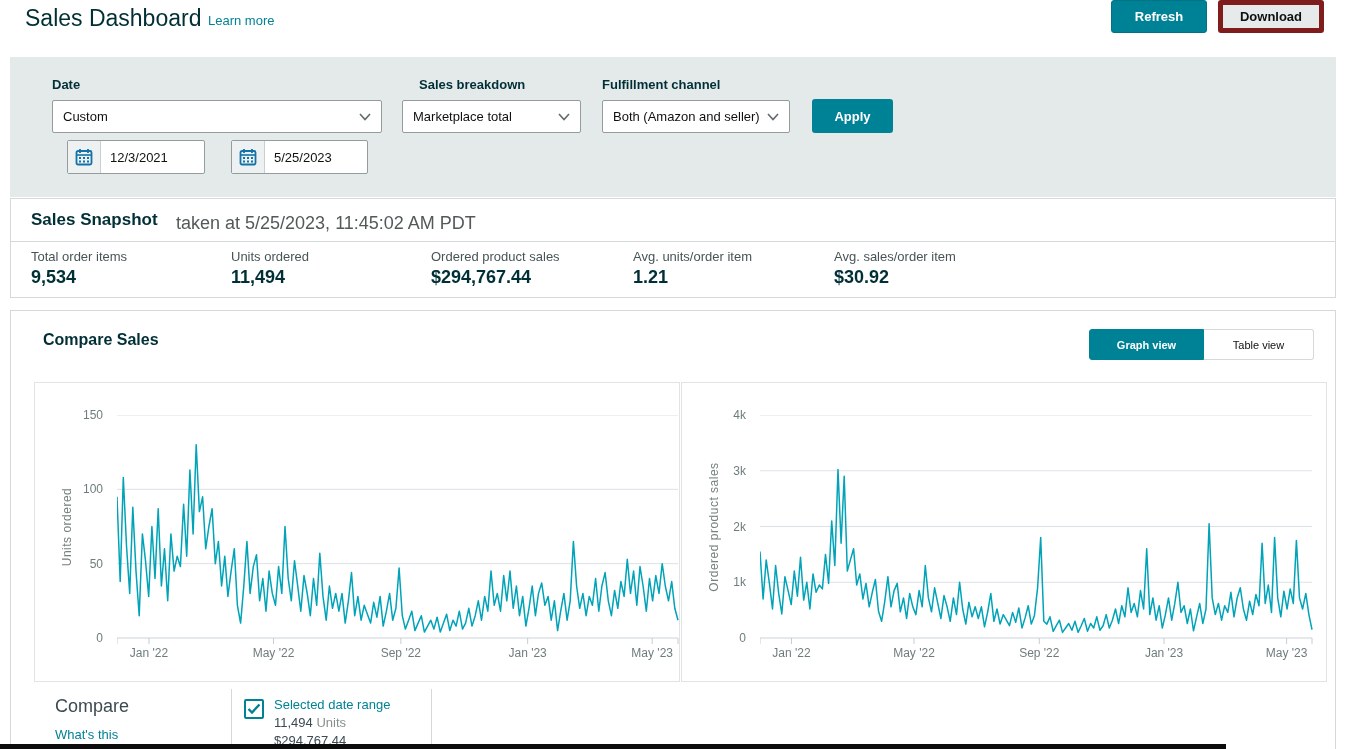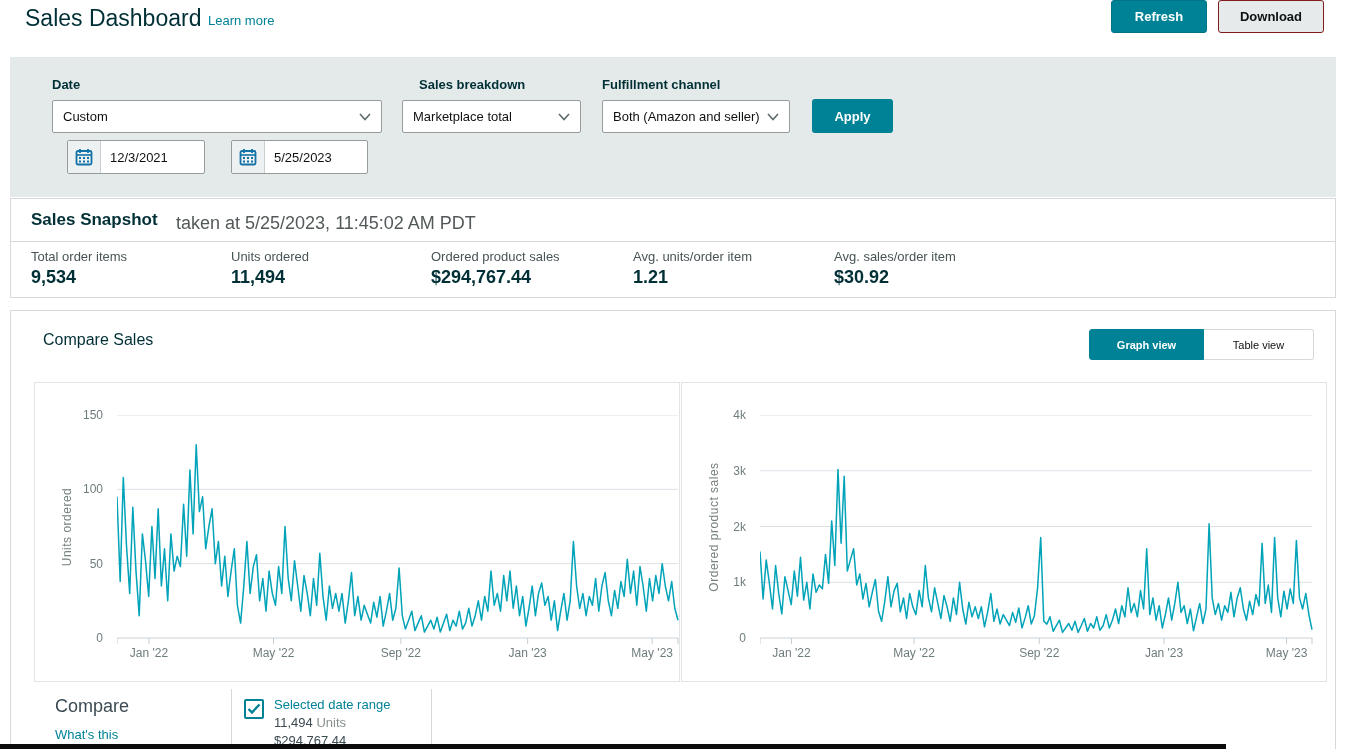--- a/index.html
+++ b/index.html
@@ -7,21 +7,21 @@
     font-family:"Liberation Sans", sans-serif; color:#0f1111; }
   .page { position:relative; width:1226px; height:749px; background:#fff; }
 
   
   .top-header { position:absolute; left:0; top:0; width:100%; height:56px; background:#fff; }
   .page-title { position:absolute; left:25px; top:5px; font-size:23px; color:#002f36; font-weight:400; }
   .learn-more { position:absolute; left:208px; top:13px; font-size:13px; color:#008296; cursor:pointer; text-decoration:none; }
   .btn { position:absolute; top:0; height:33px; font-size:13px; font-weight:700; border-radius:3px;
          display:flex; align-items:center; justify-content:center; cursor:pointer; }
   .btn-refresh { left:1111px; width:96px; background:#008296; color:#fff; border:1px solid #007486; }
-  .btn-download { left:1218px; width:106px; background:#e6eaea; color:#0f1111; border:1px solid #7f1d1d; }
+  .btn-download { left:1218px; width:106px; background:#e6eaea; color:#0f1111; border:5px solid #7f1d1d; }
 
   
   .filter-panel { position:absolute; left:10px; top:57px; width:1326px; height:140px; background:#e4eaea; }
   .f-label { position:absolute; top:20px; font-size:13px; font-weight:700; color:#002f36; }
   .select { position:absolute; top:43px; height:33px; background:#fff; border:1px solid #949c9c; border-radius:2px;
             display:flex; align-items:center; padding:0 10px; font-size:13px; color:#0f1111; cursor:pointer; }
   .select .chev { margin-left:auto; display:flex; align-items:center; }
   .date-input { position:absolute; top:83px; height:34px; background:#fff; border:1px solid #949c9c; border-radius:2px;
                 display:flex; align-items:stretch; cursor:text; }
   .cal-box { width:33px; background:#eef1f1; border-right:1px solid #c8cfcf; display:flex; align-items:center; justify-content:center; }
@@ -34,21 +34,21 @@
   .snap-header { position:absolute; left:0; top:0; width:100%; height:43px; border-bottom:1px solid #d5d9d9; }
   .snap-title { position:absolute; left:20px; top:11px; font-size:17px; font-weight:700; color:#002f36; }
   .snap-taken { position:absolute; left:165px; top:14px; font-size:18px; color:#53595a; }
   .metric { position:absolute; top:50px; }
   .metric .m-label { font-size:13px; color:#485456; margin-bottom:3px; }
   .metric .m-value { font-size:18px; font-weight:700; color:#002f36; }
 
   
   .compare-card { position:absolute; left:10px; top:310px; width:1326px; height:439px; background:#fff;
                   border:1px solid #d5d9d9; border-bottom:none; }
-  .compare-title { position:absolute; left:32px; top:20px; font-size:16px; font-weight:400; color:#002f36; }
+  .compare-title { position:absolute; left:32px; top:20px; font-size:16px; font-weight:700; color:#002f36; }
   .view-toggle { position:absolute; left:1078px; top:18px; height:31px; display:flex; }
   .toggle-btn { height:31px; display:flex; align-items:center; justify-content:center; font-size:11px; cursor:pointer; }
   .toggle-graph { width:115px; background:#008296; color:#fff; font-weight:700; border:1px solid #008296; border-radius:3px 0 0 3px; }
   .toggle-table { width:110px; background:#fff; color:#0f1111; border:1px solid #d5d9d9; border-left:none; border-radius:0 3px 3px 0; }
 
   .chart-panel { position:absolute; top:71px; width:646px; height:300px; background:#fff; border:1px solid #e0e4e4; }
   .cp-left { left:23px; }
   .cp-right { left:670px; }
   .ylabel { position:absolute; left:-58px; top:137px; width:180px; text-align:center; font-size:12px; color:#75807f;
             transform:rotate(-90deg); letter-spacing:.5px; }

